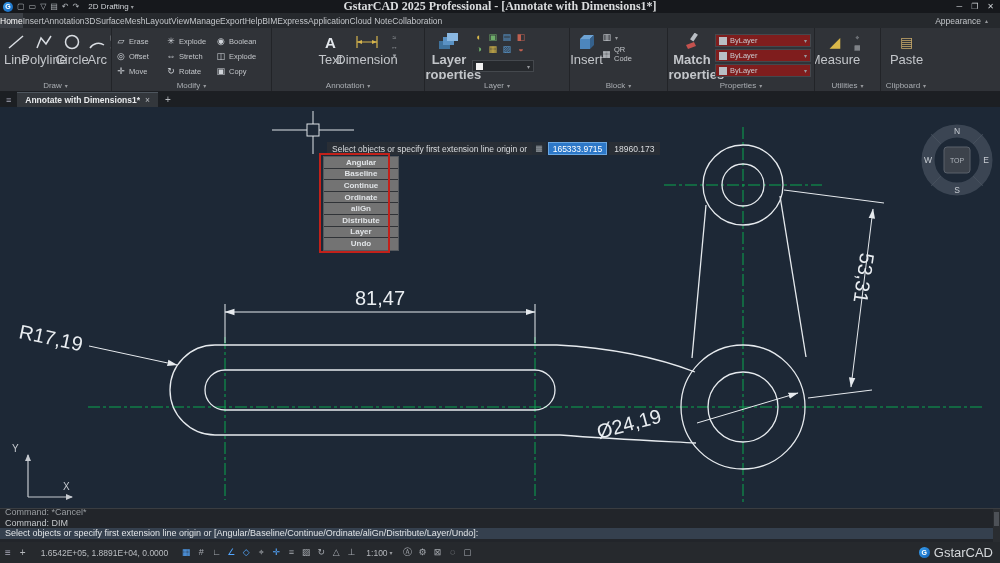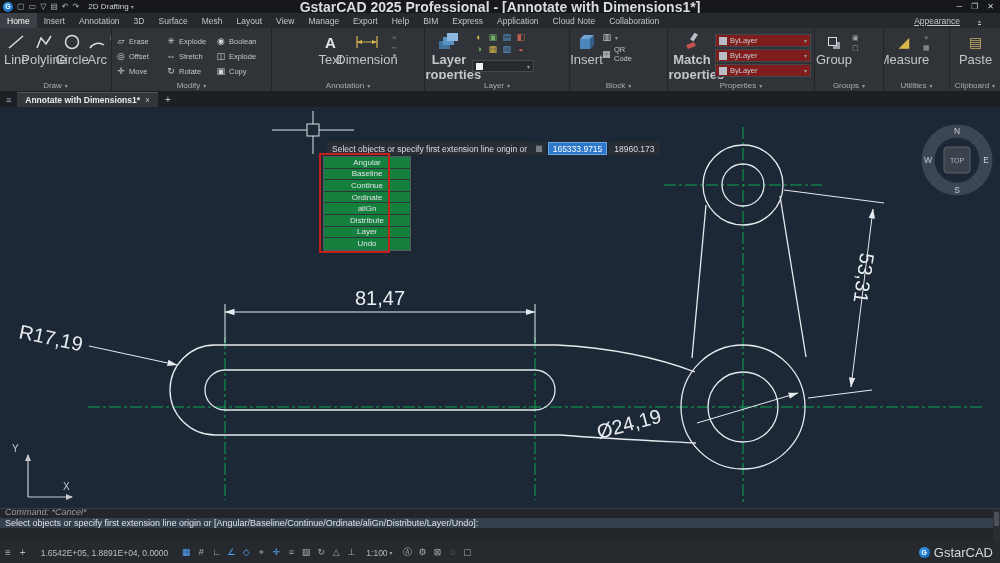--- a/index.html
+++ b/index.html
@@ -5,29 +5,29 @@
   *{margin:0;padding:0;box-sizing:border-box;font-family:"Liberation Sans",sans-serif;}
   html,body{background:#101216;}
   #app{position:relative;width:1000px;height:563px;background:#1d2836;overflow:hidden;color:#d5d8db;}
 
   
   .titlebar{position:absolute;top:0;left:0;right:0;height:13px;background:#16181c;display:flex;align-items:center;font-size:8px;color:#c4c7cb;z-index:30;}
   .qat{display:flex;align-items:center;gap:4px;padding-left:3px;}
   .logo{width:10px;height:10px;border-radius:50%;background:linear-gradient(135deg,#39a0f0,#1262b8);color:#fff;font-size:7px;font-weight:bold;display:flex;align-items:center;justify-content:center;}
   .qat-icon{font-size:8px;color:#aeb2b7;line-height:1;}
   .ws-select{display:flex;align-items:center;gap:2px;margin-left:5px;color:#cfd2d6;}
-  .title-text{position:absolute;left:50%;transform:translateX(-50%);font-size:14px;font-weight:bold;color:#dadcde;white-space:nowrap;}
+  .title-text{position:absolute;left:50%;transform:translateX(-50%);font-size:12px;font-weight:bold;color:#dadcde;white-space:nowrap;font-family:Liberation Serif, serif;}
   .win-btns{margin-left:auto;display:flex;gap:9px;padding-right:6px;font-size:8px;color:#cfd2d6;}
 
   
   .menubar{position:absolute;top:13px;left:0;right:0;height:15px;background:#26292d;display:flex;align-items:center;font-size:8.5px;color:#c3c6ca;z-index:30;}
   .menu-tabs{display:flex;height:100%;}
-  .menu-tab{display:flex;align-items:center;padding:0 7px;white-space:nowrap;}
+  .menu-tab{display:flex;align-items:center;padding:0 0;white-space:nowrap;}
   .menu-tab.active{background:#3c4046;color:#fff;}
-  .menubar-right{margin-left:auto;display:flex;align-items:center;gap:18px;padding-right:19px;color:#c3c6ca;text-decoration:underline;}
+  .menubar-right{margin-left:auto;display:flex;align-items:center;gap:4px;padding-right:12px;color:#c3c6ca;}
   .caret,.caret2{font-size:6px;color:#96999d;}
 
   
   .ribbon{position:absolute;top:28px;left:0;right:0;height:64px;background:#303338;display:flex;z-index:30;border-bottom:1px solid #1d1f23;}
   .panel{position:relative;height:100%;border-right:1px solid #222428;display:flex;flex-direction:column;flex:0 0 auto;}
   .panel-body{flex:1;display:flex;align-items:flex-start;padding:4px 3px 0 4px;gap:3px;overflow:hidden;}
   .panel-label{height:12px;display:flex;align-items:center;justify-content:center;gap:3px;font-size:8px;color:#aaaeb3;}
   .big-tool{display:flex;flex-direction:column;align-items:center;width:25px;gap:1px;}
   .big-tool.wide2{width:40px;font-weight:bold;}
   .bt-icon{height:20px;display:flex;align-items:center;justify-content:center;font-size:14px;color:#d9dde2;line-height:1;}
@@ -58,29 +58,29 @@
   .doc-add{padding:0 7px;color:#b9bcc0;font-size:10px;}
 
   
   .canvas{position:absolute;top:107px;left:0;width:1000px;height:401px;background:#1d2836;}
   svg.draw{position:absolute;left:0;top:0;}
   .prompt{position:absolute;left:327px;top:35px;display:flex;align-items:stretch;height:13px;font-size:8.5px;z-index:5;}
   .prompt-label{background:rgba(43,47,53,.94);color:#d9dcdf;padding:1px 5px;display:flex;align-items:center;white-space:nowrap;}
   .coord-badge{display:flex;align-items:center;padding:0 3px;color:#9aa0a6;font-size:8px;background:rgba(43,47,53,.7);}
   .coord-x{background:#2d78c8;border:1px solid #6aa7e2;color:#fff;padding:1px 4px;display:flex;align-items:center;margin-left:2px;}
   .coord-y{background:rgba(43,47,53,.94);color:#d9dcdf;padding:1px 5px;display:flex;align-items:center;margin-left:2px;}
-  .ctx-menu{position:absolute;left:323px;top:49px;width:88px;background:#15803d;border:1px solid #55595e;z-index:6;}
+  .ctx-menu{position:absolute;left:323px;top:49px;width:76px;background:#737373;border:1px solid #55595e;z-index:6;font-weight:bold;}
   .ctx-item{height:11.6px;display:flex;align-items:center;justify-content:center;font-size:8px;color:#e0e3e6;border-bottom:1px solid #303337;}
   .ctx-item:last-child{border-bottom:none;}
   .red-box{position:absolute;left:319px;top:46px;width:71px;height:100px;border:2px solid #c2211a;z-index:7;pointer-events:none;}
 
   
   .cmd{position:absolute;top:508px;left:0;right:0;height:34px;background:#22252a;border-top:1px solid #3a3d41;font-family:"Liberation Mono","DejaVu Sans Mono",monospace;font-size:9px;color:#c3c6c9;overflow:hidden;z-index:30;}
   .cmd-line{height:10.5px;line-height:10.5px;padding-left:5px;white-space:nowrap;}
-  .cmd-line.first{margin-top:-2px;color:#999da1;font-style:italic;}
+  .cmd-line.first{margin-top:-2px;color:#999da1;}
   .cmd-line.current{background:#35404e;color:#e0e3e6;}
   .cmd-scroll{position:absolute;right:0;top:0;width:7px;height:100%;background:#2a2d31;}
   .cmd-thumb{position:absolute;right:1px;top:3px;width:5px;height:14px;background:#4d5157;}
 
   
   .statusbar{position:absolute;top:542px;left:0;right:0;height:21px;background:#26292d;display:flex;align-items:center;font-size:8.5px;color:#b6b9bd;gap:3px;padding:0 5px;z-index:30;}
   .sb-burger{font-size:10px;color:#aab;padding-right:2px;}
   .sb-tabs{display:flex;height:100%;align-items:center;}
   .sb-tab{padding:2px 6px;white-space:nowrap;}
   .sb-tab.active{background:#3c4046;color:#fff;font-weight:bold;}
@@ -369,38 +369,20 @@
             <span class="caret">▾</span>
           </div>
           </div>
       </div>
       <div class="panel-label">
           <span>Properties</span>
           <span class="caret">▾</span>
         </div>
     </div>
 
-    <div class="panel" style="width:69px">
-      <div class="panel-body">
-        <div class="big-tool" style="width:30px">
-          <span class="bt-icon">
-              <span class="dbl-square"></span>
-            </span>
-          <span class="bt-label">Group</span>
-        </div>
-        <div class="mini-col">
-            <span>▣</span>
-            <span>▢</span>
-          </div>
-      </div>
-      <div class="panel-label">
-          <span>Groups</span>
-          <span class="caret">▾</span>
-        </div>
-    </div>
 
     <div class="panel" style="width:66px">
       <div class="panel-body">
         <div class="big-tool" style="width:32px">
           <span class="bt-icon ic-yellow">◢</span>
           <span class="bt-label">Measure</span>
         </div>
         <div class="mini-col">
             <span>⌖</span>
             <span>▦</span>
@@ -534,20 +516,21 @@
         <div class="ctx-item">aliGn</div>
         <div class="ctx-item">Distribute</div>
         <div class="ctx-item">Layer</div>
         <div class="ctx-item">Undo</div>
       </div>
     <div class="red-box"></div>
   </div>
 
   <div class="cmd">
     <div class="cmd-line first">Command: *Cancel*</div>
+    <div class="cmd-line">Command: DIM</div>
     <div class="cmd-line current">Select objects or specify first extension line origin or [Angular/Baseline/Continue/Ordinate/aliGn/Distribute/Layer/Undo]:</div>
     <div class="cmd-scroll">
         <div class="cmd-thumb"></div>
       </div>
   </div>
 
   <div class="statusbar">
     <span class="sb-burger">≡</span>
     <span class="sb-add">+</span>
     <span class="sb-coords">1.6542E+05, 1.8891E+04, 0.0000</span>

